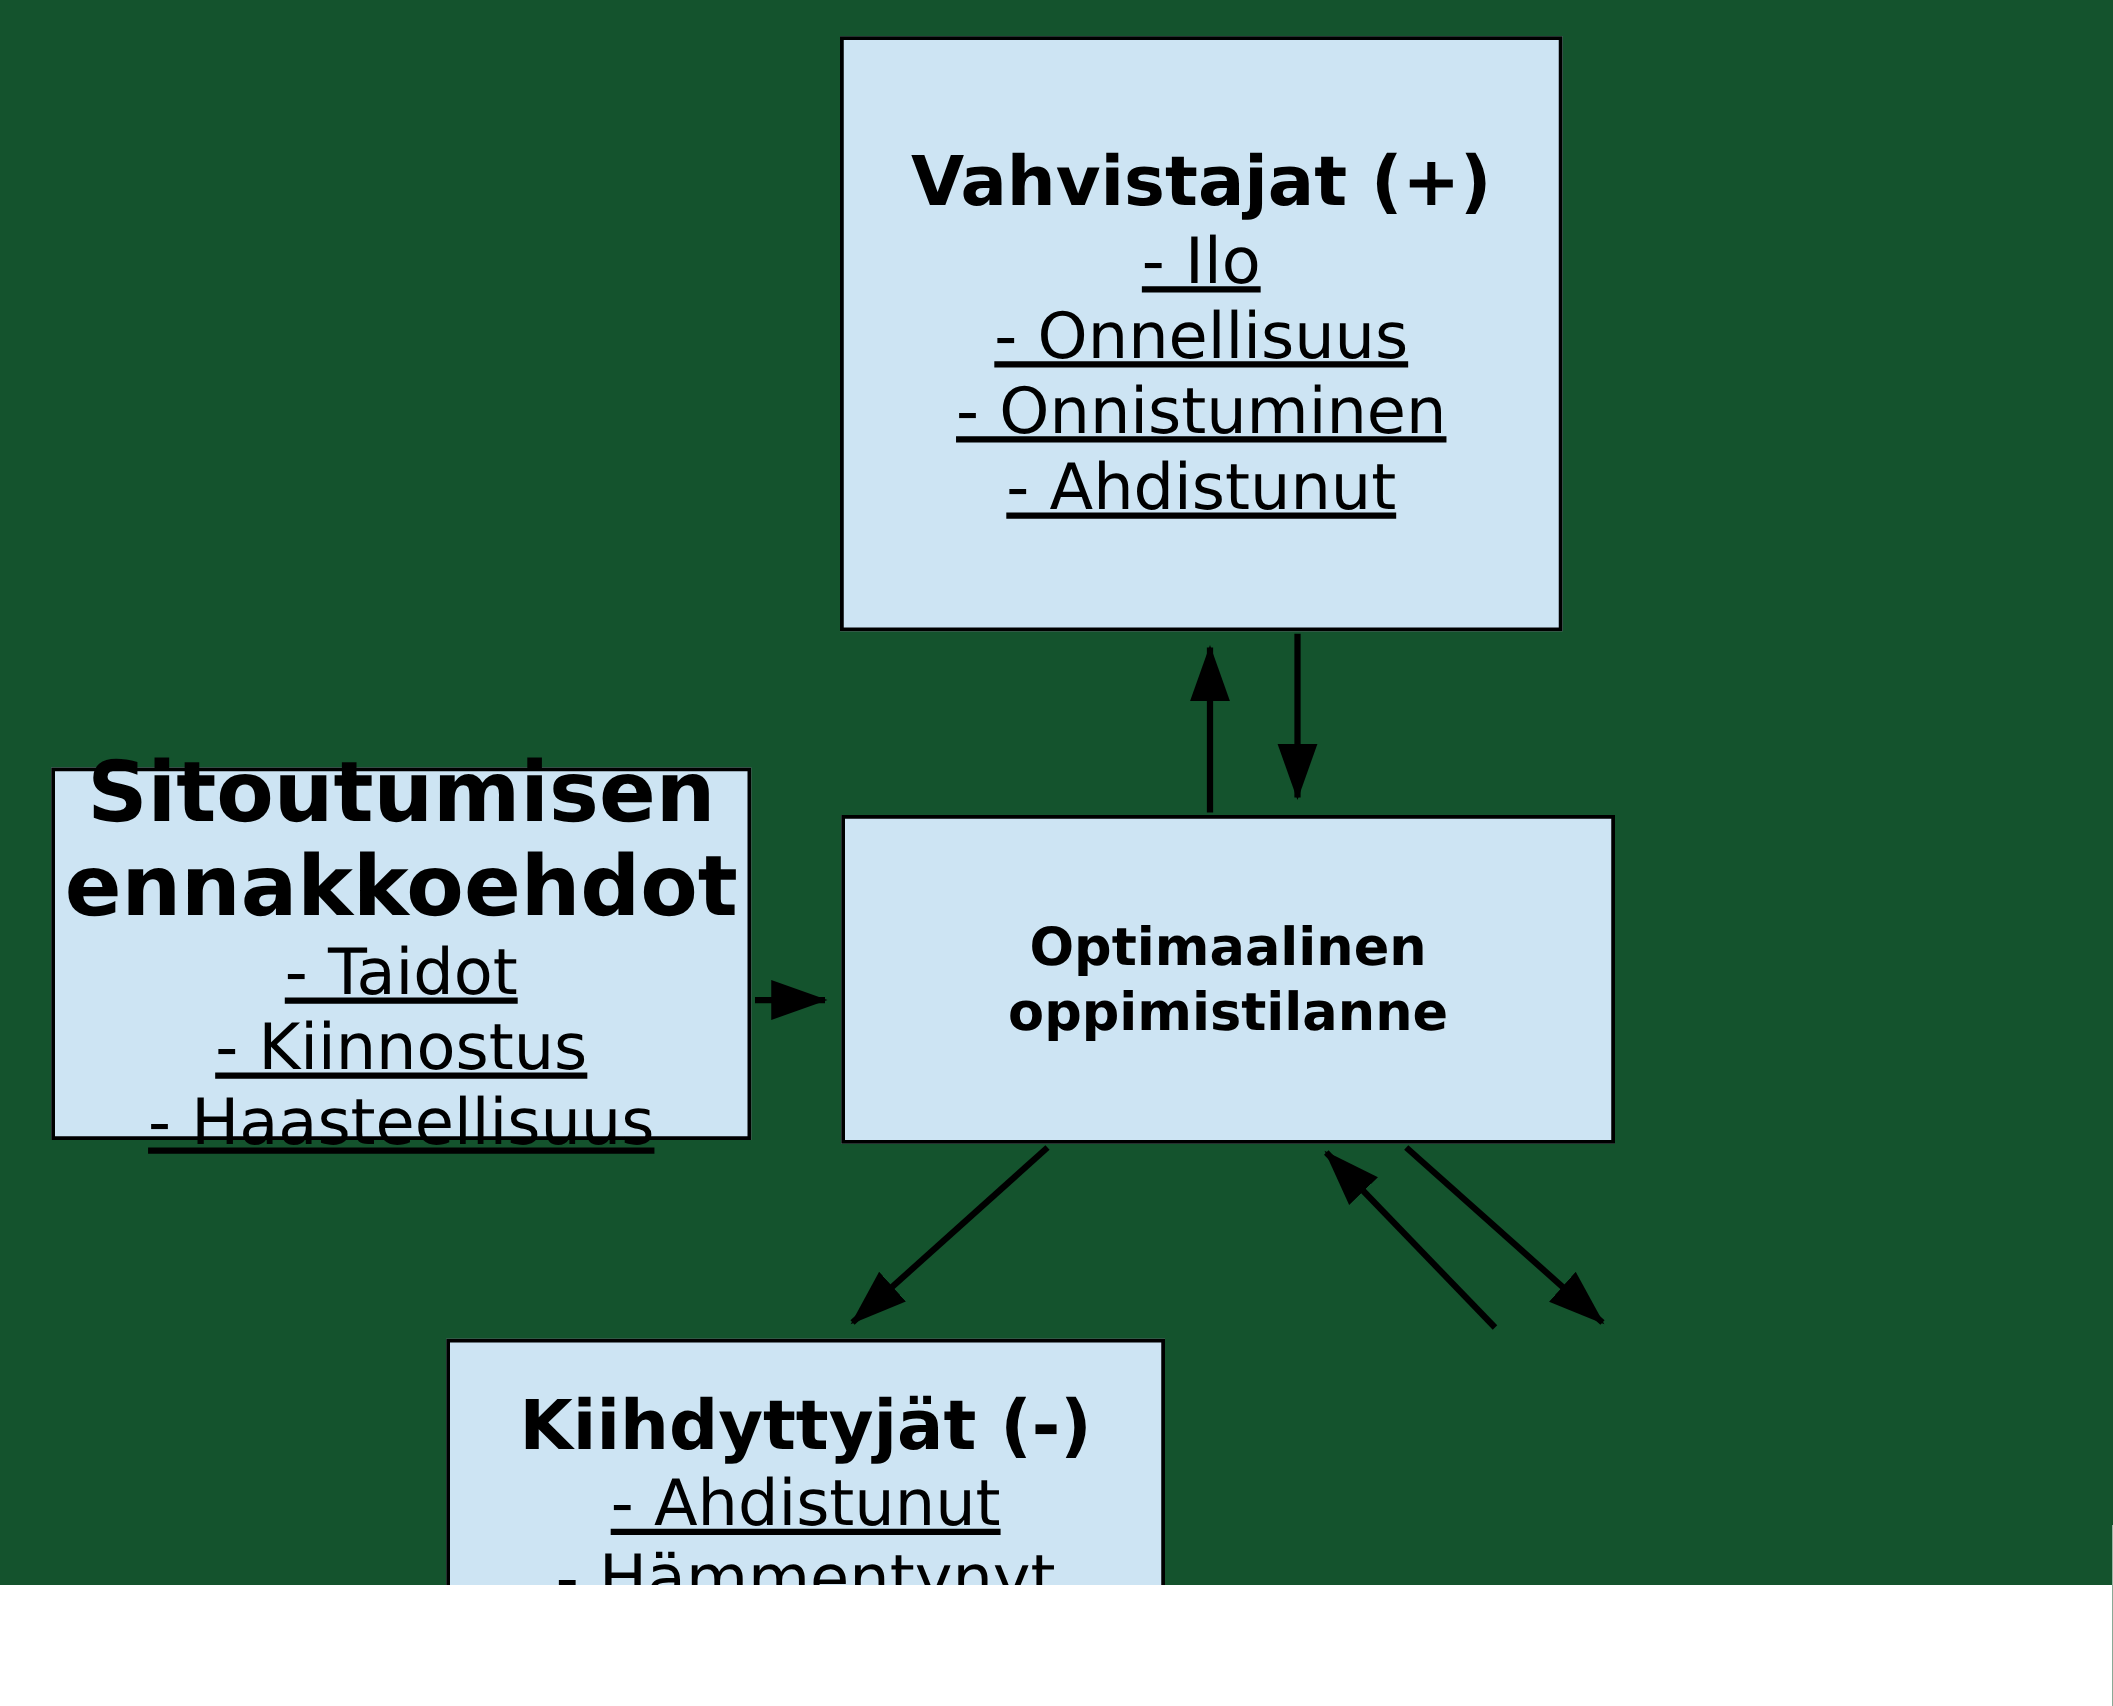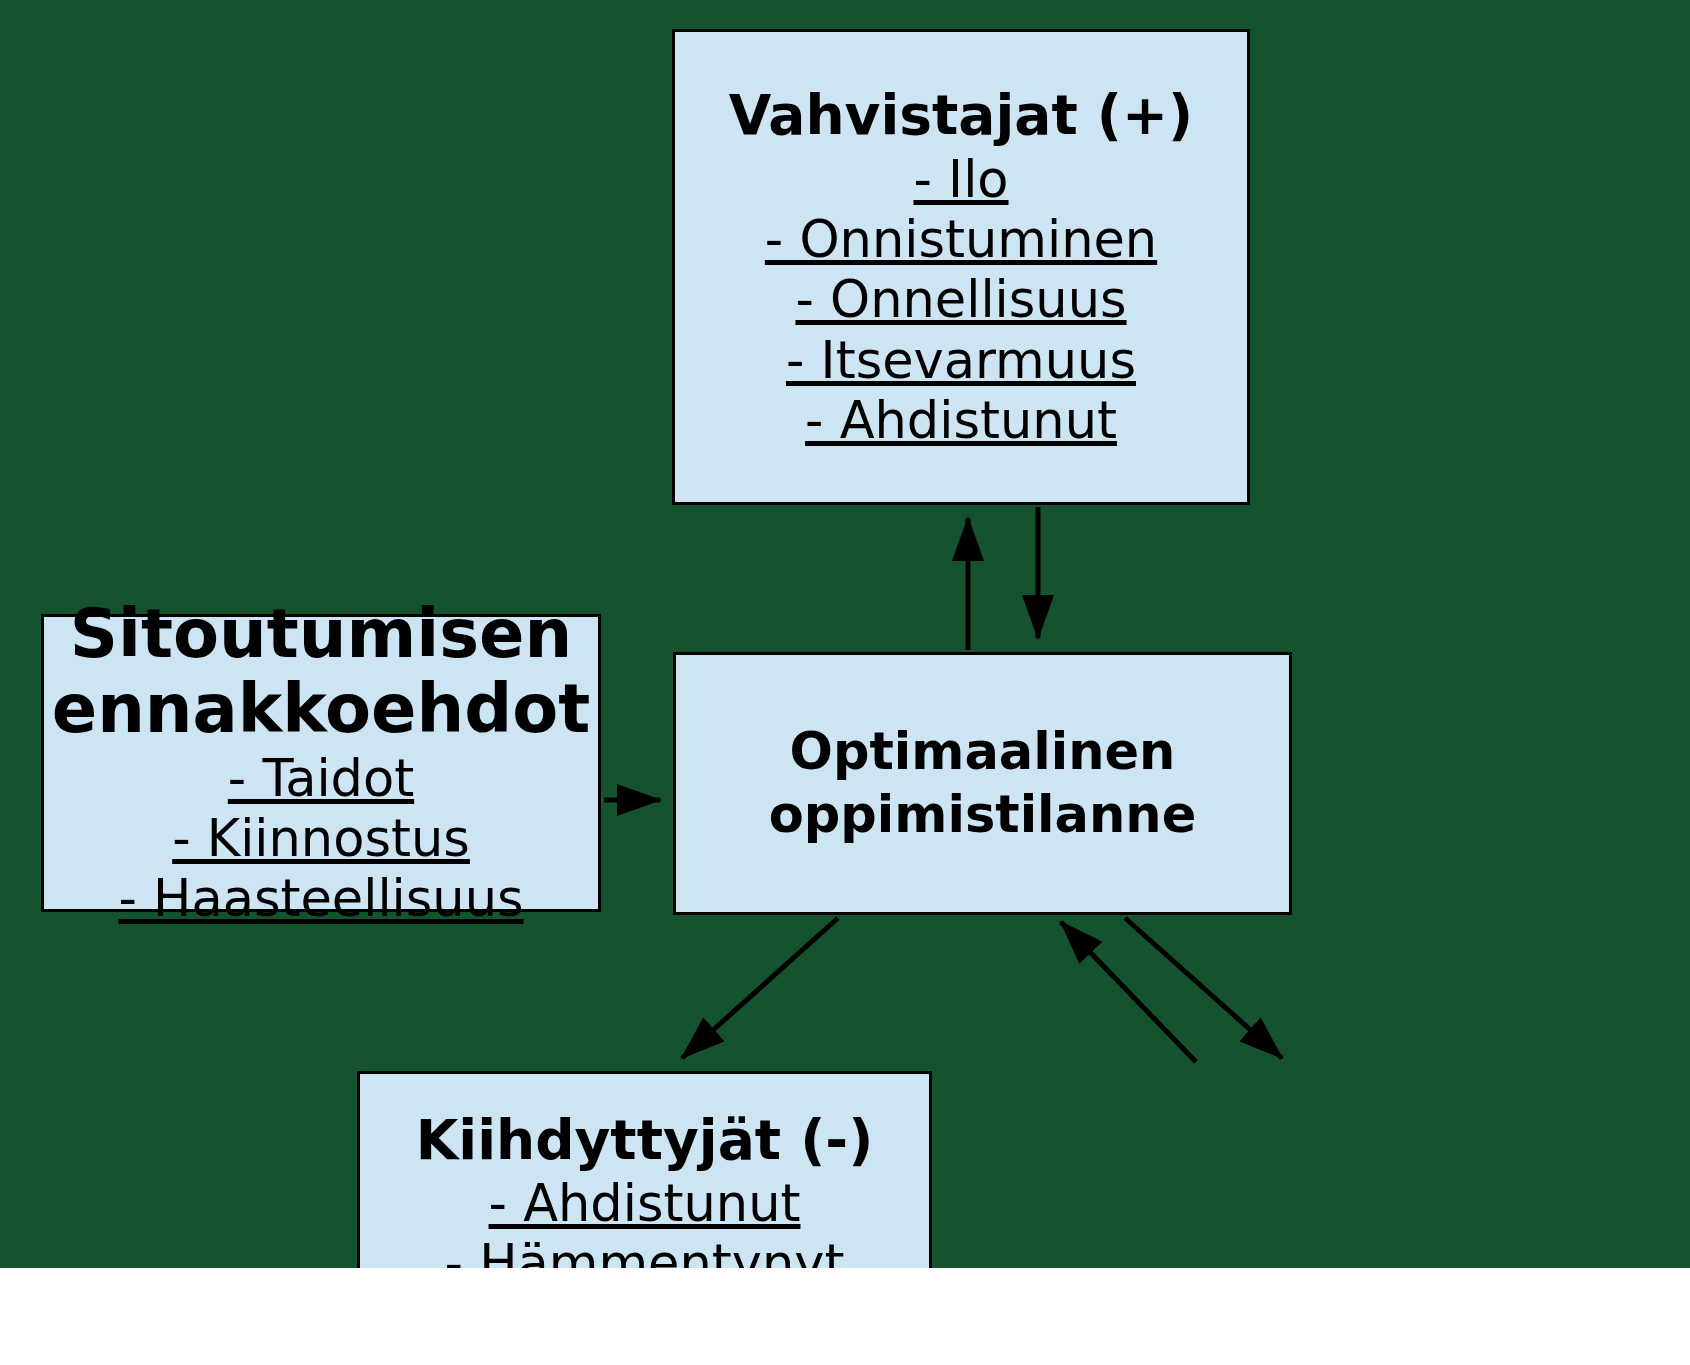--- a/index.html
+++ b/index.html
@@ -53,21 +53,21 @@
     width: 560px; height: 298px;
     font-size: 51px;
   }
   #box-preconditions .title { font-size: 67px; line-height: 1.12; margin-bottom: 2px;}
 
   #box-optimal {
     left: 673px;  top: 652px;
     width: 619px; height: 263px;
     font-size: 55px;
   }
-  #box-optimal .title { font-size: 51px; line-height: 1.22; }
+  #box-optimal .title { font-size: 42px; line-height: 1.22; }
 
   #box-weakeners {
     left: 357px;  top: 1071px;
     width: 575px; height: 260px;
     font-size: 51px;
   }
   #box-weakeners .title { font-size: 55px; margin-bottom: 1px; }
 
   #box-accelerators {
     left: 1041px;  top: 1071px;
@@ -116,23 +116,22 @@
     </g>
 
     <g>
       <line x1="1196" y1="1062" x2="1061" y2="922" stroke="#000000" stroke-width="5" marker-end="url(#ah)"></line>
     </g>
   </svg>
 
   <div class="box" id="box-reinforcers">
     <div class="title">Vahvistajat (+)</div>
     <div class="item">- Ilo</div>
+    <div class="item">- Onnellisuus</div>
     <div class="item">- Onnistuminen</div>
-    <div class="item">- Onnellisuus</div>
-    <div class="item">- Itsevarmuus</div>
     <div class="item">- Ahdistunut</div>
   </div>
 
   <div class="box" id="box-preconditions">
     <div class="title">Sitoutumisen
 ennakkoehdot</div>
     <div class="item">- Taidot</div>
     <div class="item">- Kiinnostus</div>
     <div class="item">- Haasteellisuus</div>
   </div>

